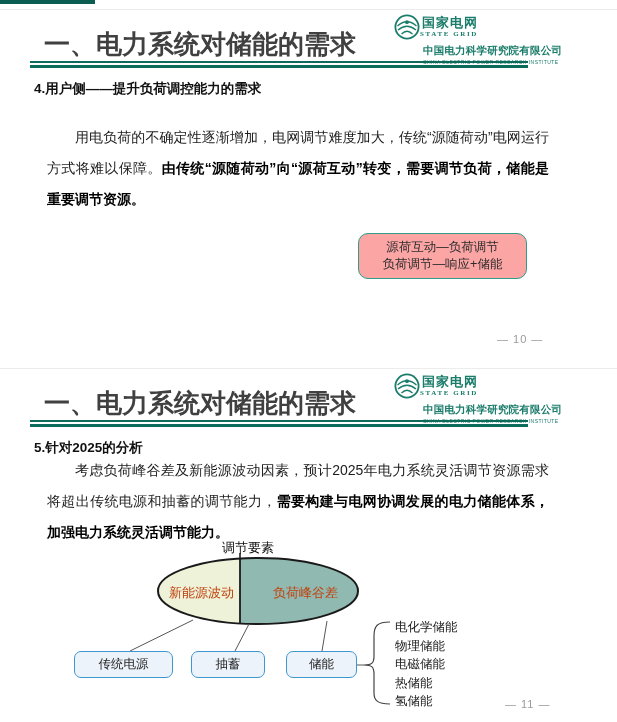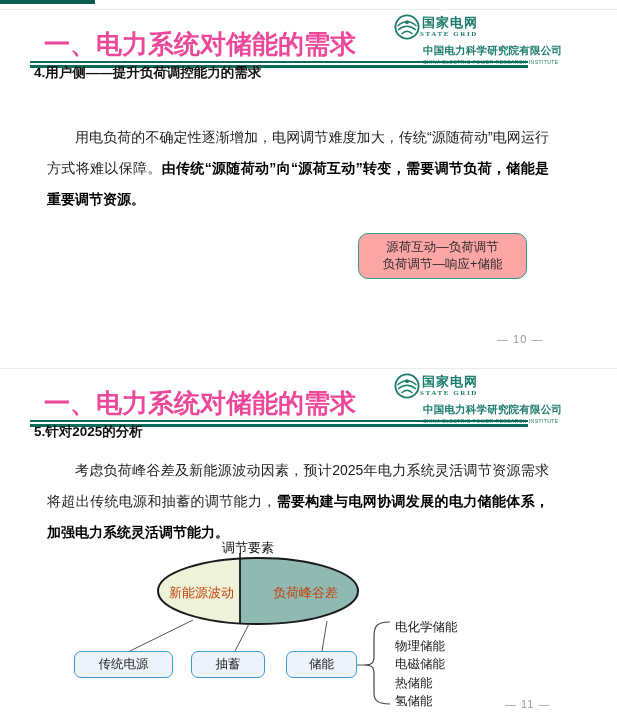--- a/index.html
+++ b/index.html
@@ -1,33 +1,33 @@
 <!DOCTYPE html>
 <html><head>
 <meta charset="utf-8">
 <style>
   html,body{margin:0;padding:0;background:#ffffff;}
   #stage{position:relative;width:617px;height:722px;background:#ffffff;overflow:hidden;
          font-family:"Liberation Sans","DejaVu Sans",sans-serif;color:#1c1c1c;}
   .hairline{position:absolute;left:0;width:617px;height:1px;background:#ececec;}
   .top-remnant{position:absolute;left:0;top:0;width:95px;height:4px;background:#0b5d52;}
   .slide{position:absolute;left:0;width:617px;background:#ffffff;}
-  .slide-title{position:absolute;left:44px;top:17px;font-size:26px;font-weight:bold;color:#ec4899;white-space:nowrap;}
+  .slide-title{position:absolute;left:44px;top:17px;font-size:26px;font-weight:bold;color:#404040;white-space:nowrap;}
   .rule-a{position:absolute;left:30px;top:51px;width:498px;height:2px;background:#0d6b5c;}
   .rule-b{position:absolute;left:30px;top:55px;width:498px;height:3px;background:#0d6b5c;}
   .logo{position:absolute;left:394px;top:4px;width:160px;}
   .logo-row{display:flex;align-items:center;}
   .logo-emblem{width:26px;height:26px;flex:0 0 26px;}
   .logo-names{line-height:1;text-align:right;}
   .logo-cn{font-size:13px;font-weight:bold;color:#1a7c6a;letter-spacing:1px;}
   .logo-en{font-size:7px;font-weight:bold;color:#1a7c6a;letter-spacing:1.6px;
            font-family:"Liberation Serif","DejaVu Serif",serif;margin-top:2px;}
   .org-cn{font-size:10.5px;font-weight:bold;color:#1a7c6a;margin-top:4px;margin-left:29px;white-space:nowrap;letter-spacing:0.2px;}
   .org-en{font-size:5px;color:#1a7c6a;margin-top:1px;margin-left:29px;letter-spacing:0.45px;white-space:nowrap;}
-  .section-heading{position:absolute;left:34px;top:54px;font-size:13.5px;font-weight:bold;color:#111;}
+  .section-heading{position:absolute;left:34px;top:70px;font-size:13.5px;font-weight:bold;color:#111;}
   .body-text{position:absolute;left:47px;width:502px;font-size:14px;line-height:31px;
              text-indent:2em;color:#1c1c1c;margin:0;text-align:justify;}
   .body-text b{color:#000;}
   .callout{position:absolute;left:358px;top:223px;width:167px;height:44px;border:1.5px solid #2e9c87;
            border-radius:10px;display:flex;flex-direction:column;align-items:center;justify-content:center;
            font-size:12.5px;line-height:17px;color:#2b2b2b;background:#fca5a5;}
   .pagenum{position:absolute;font-size:11px;color:#9a9a9a;letter-spacing:1px;white-space:nowrap;}
   .diagram-svg{position:absolute;left:0;top:166px;width:617px;height:187px;}
   .diagram-label{position:absolute;left:222px;top:170px;font-size:13px;color:#111;}
   .ellipse-text{position:absolute;font-size:13px;color:#c2410c;text-align:right;}

